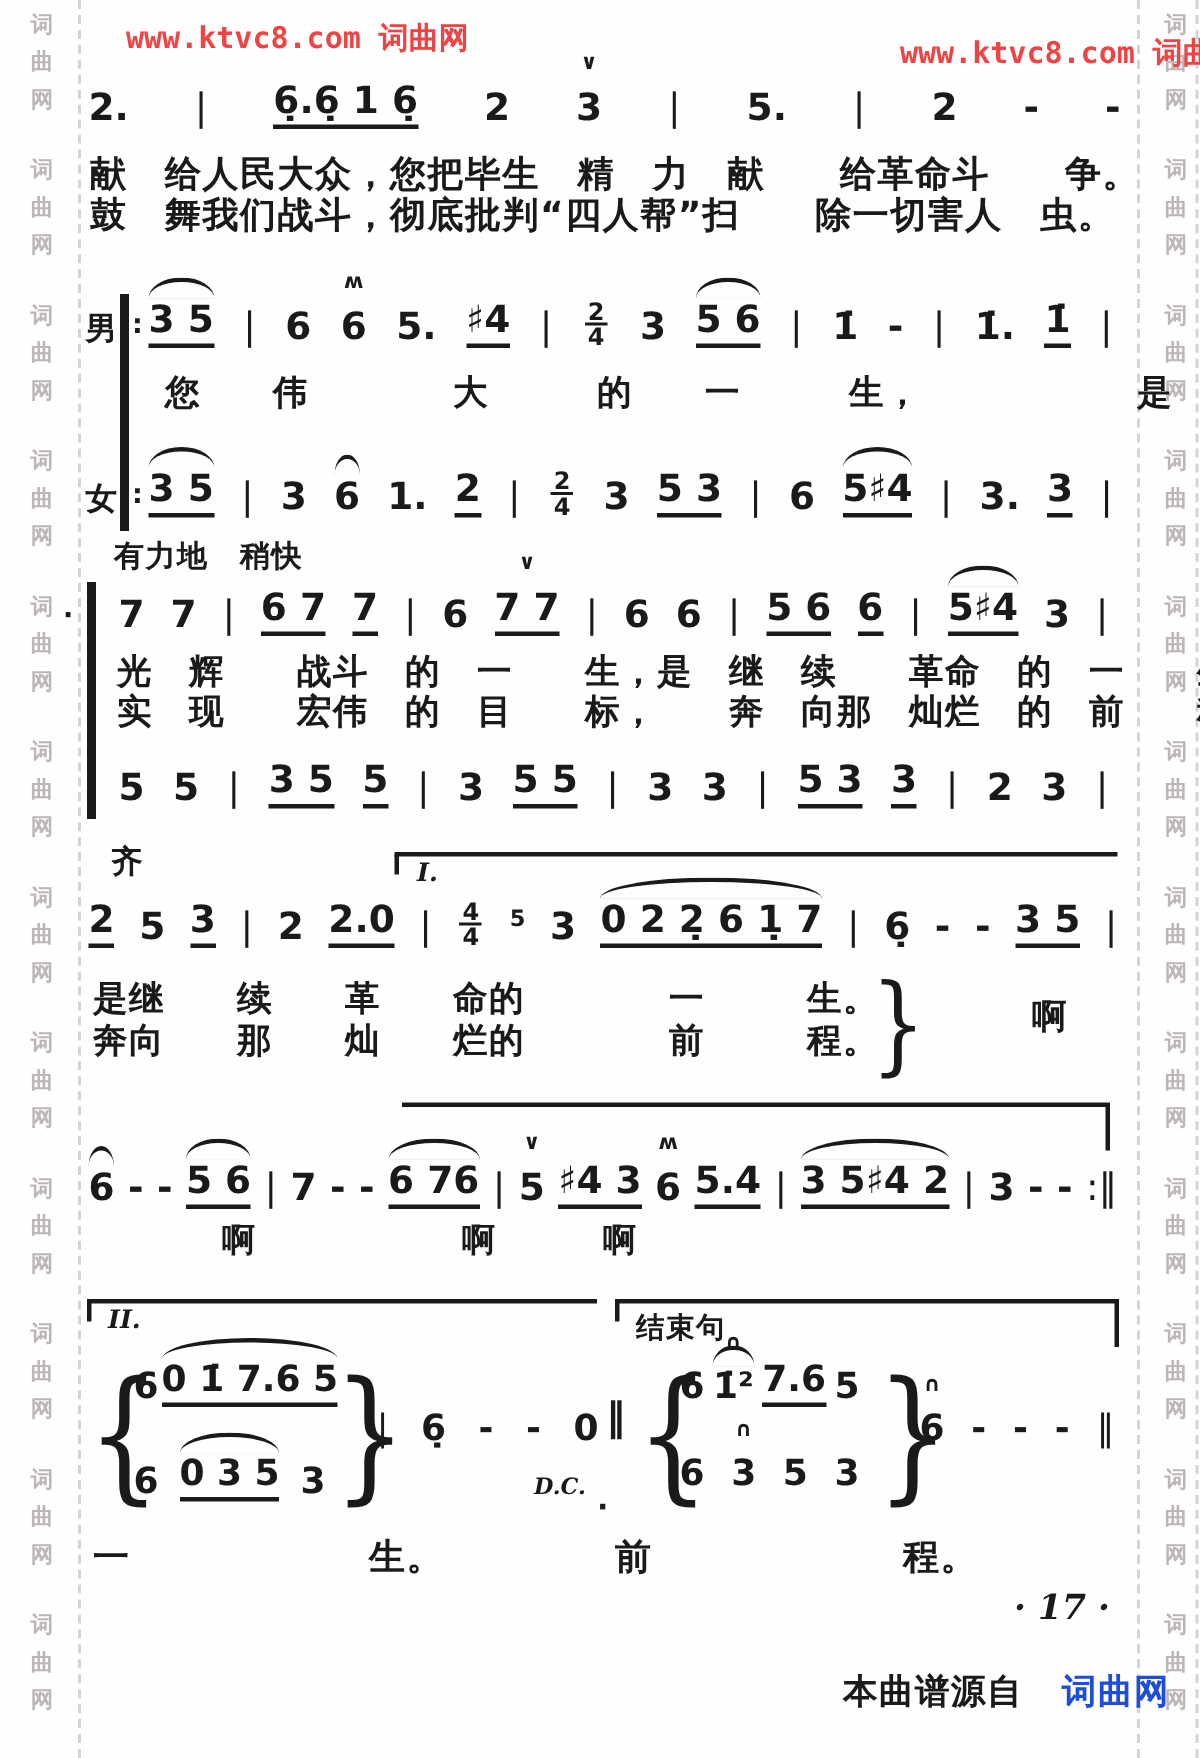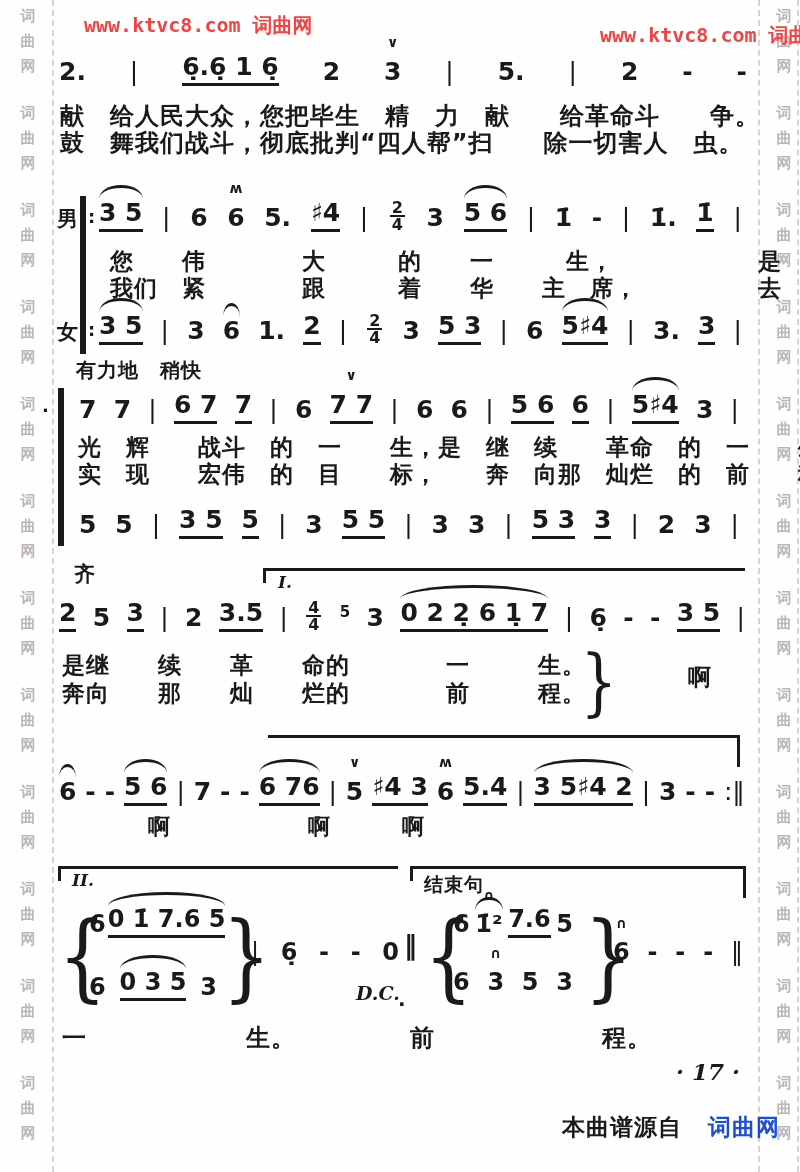--- a/index.html
+++ b/index.html
@@ -190,21 +190,20 @@
       <span class="tok slur"><span class="tx u">5 6</span></span>
       <span class="tok"><span class="tx bar">|</span></span>
       <span class="tok"><span class="tx">1̇</span></span>
       <span class="tok"><span class="tx">-</span></span>
       <span class="tok"><span class="tx bar">|</span></span>
       <span class="tok"><span class="tx">1̇.</span></span>
       <span class="tok"><span class="tx u">1̇</span></span>
       <span class="tok"><span class="tx bar">|</span></span>
     </div>
   <div class="cjk" style="left:110px;top:246px;font-size:23px;">您　　伟　　　　大　　　的　　一　　　生，　　　　　　是</div>
-  <div class="cjk" style="left:110px;top:273px;font-size:23px;">我们　紧　　　　跟　　　着　　华　　主　席，　　　　　去</div>
   <div class="lbl" style="left:57px;top:318px;font-size:21px;">女</div>
   <div class="lbl" style="left:88px;top:319px;font-size:18px;">:</div>
   <div class="music" style="left:98px;top:311px;width:645px;">
       <span class="tok slur"><span class="tx u">3 5</span></span>
       <span class="tok"><span class="tx bar">|</span></span>
       <span class="tok"><span class="tx">3</span></span>
       <span class="tok slur"><span class="tx">6</span></span>
       <span class="tok"><span class="tx">1.</span></span>
       <span class="tok"><span class="tx u">2</span></span>
       <span class="tok"><span class="tx bar">|</span></span>
@@ -272,21 +271,21 @@
 
   <div class="lbl" style="left:74px;top:560px;font-size:21px;">齐</div>
   <div class="vline tickL" style="left:263px;top:568px;width:482px;"></div>
   <div class="lbl ital" style="left:278px;top:572px;font-size:17px;">I.</div>
   <div class="music" style="left:58px;top:598px;width:688px;">
       <span class="tok"><span class="tx u">2</span></span>
       <span class="tok"><span class="tx">5</span></span>
       <span class="tok"><span class="tx u">3</span></span>
       <span class="tok"><span class="tx bar">|</span></span>
       <span class="tok"><span class="tx">2</span></span>
-      <span class="tok"><span class="tx u">3.5</span></span>
+      <span class="tok"><span class="tx u">2.0</span></span>
       <span class="tok"><span class="tx bar">|</span></span>
       <span class="tok frac">
         <span class="fn">4</span>
         <span class="fd">4</span>
       </span>
       <span class="tok"><span class="tx sm">5</span></span>
       <span class="tok"><span class="tx">3</span></span>
       <span class="tok slur"><span class="tx u">0 2 2̣ 6 1̣ 7</span></span>
       <span class="tok"><span class="tx bar">|</span></span>
       <span class="tok"><span class="tx">6̣</span></span>
@@ -346,21 +345,21 @@
       <span class="tok"><span class="tx">3</span></span>
     </div>
   <div class="brace" style="left:216px;top:900px;font-size:96px;">}</div>
   <div class="music" style="left:250px;top:938px;width:150px;font-size:24px;">
       <span class="tok"><span class="tx bar">|</span></span>
       <span class="tok"><span class="tx">6̣</span></span>
       <span class="tok"><span class="tx">-</span></span>
       <span class="tok"><span class="tx">-</span></span>
       <span class="tok"><span class="tx">0</span></span>
     </div>
-  <div class="lbl ital" style="left:356px;top:982px;font-size:19px;">D.C.</div>
+  <div class="lbl ital" style="left:356px;top:982px;font-size:15px;">D.C.</div>
   <div class="lbl" style="left:404px;top:930px;font-size:26px;">‖</div>
   <div class="lbl" style="left:398px;top:992px;font-size:20px;">·</div>
   <div class="brace" style="left:418px;top:900px;font-size:96px;">{</div>
   <div class="music" style="left:452px;top:905px;width:122px;font-size:24px;">
       <span class="tok"><span class="tx">6</span></span>
       <span class="tok slur"><span class="tx">1̇²</span><span class="above">∩</span></span>
       <span class="tok"><span class="tx u">7.6</span></span>
       <span class="tok"><span class="tx">5</span></span>
     </div>
   <div class="music" style="left:452px;top:968px;width:122px;font-size:24px;">

